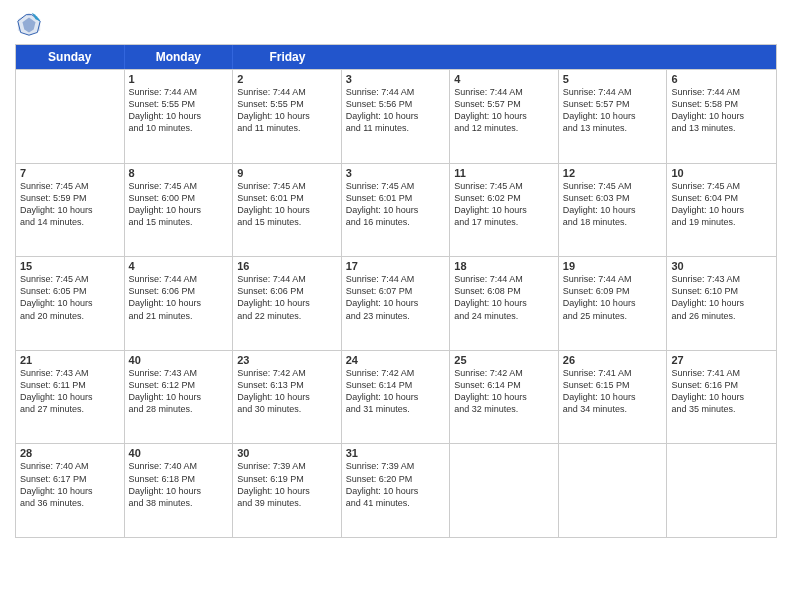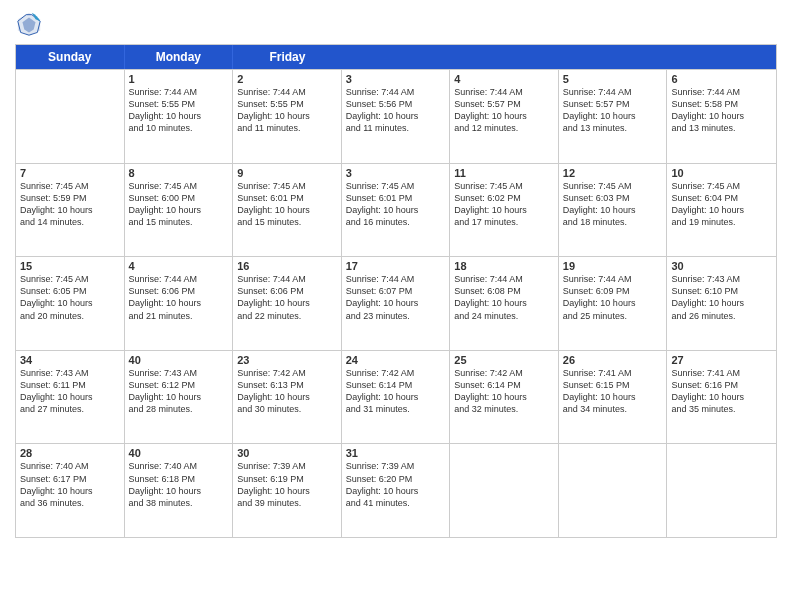--- a/index.html
+++ b/index.html
@@ -288,21 +288,21 @@
           <div class="cal-cell">
             <span class="day-number">30</span>
             <div class="cell-info" style="white-space: pre-line;">Sunrise: 7:43 AM
 Sunset: 6:10 PM
 Daylight: 10 hours
 and 26 minutes.</div>
           </div>
         </div>
         <div class="cal-row">
           <div class="cal-cell">
-            <span class="day-number">34</span>
+            <span class="day-number">21</span>
             <div class="cell-info" style="white-space: pre-line;">Sunrise: 7:43 AM
 Sunset: 6:11 PM
 Daylight: 10 hours
 and 27 minutes.</div>
           </div>
           <div class="cal-cell">
             <span class="day-number">40</span>
             <div class="cell-info" style="white-space: pre-line;">Sunrise: 7:43 AM
 Sunset: 6:12 PM
 Daylight: 10 hours

